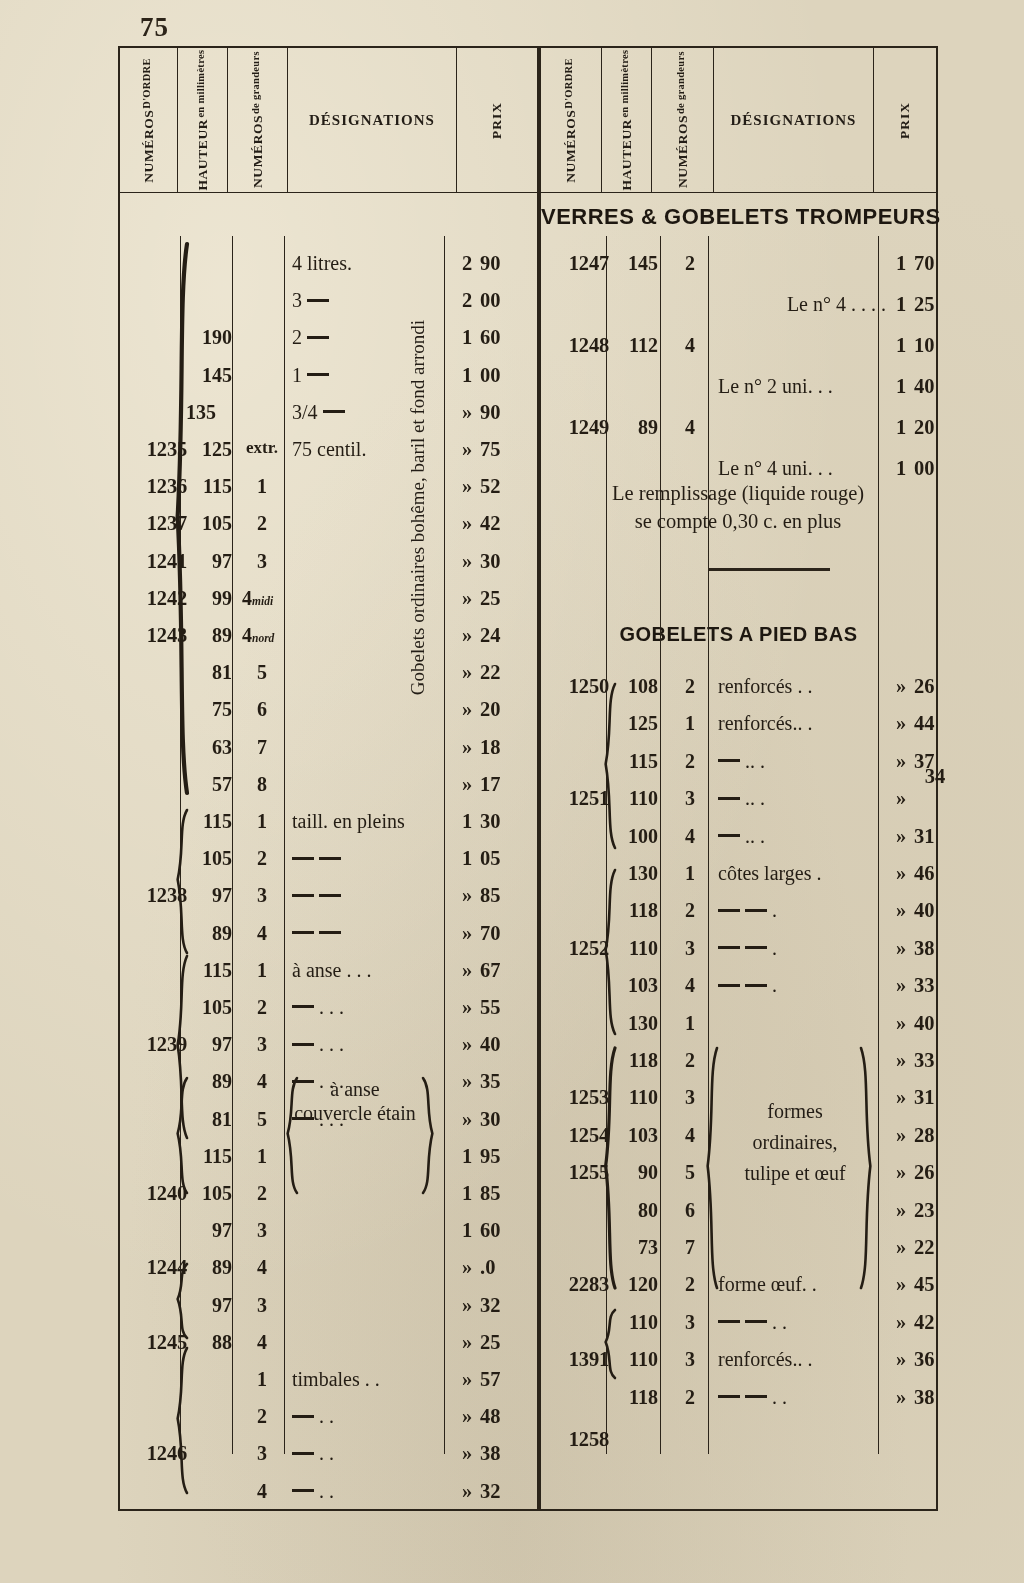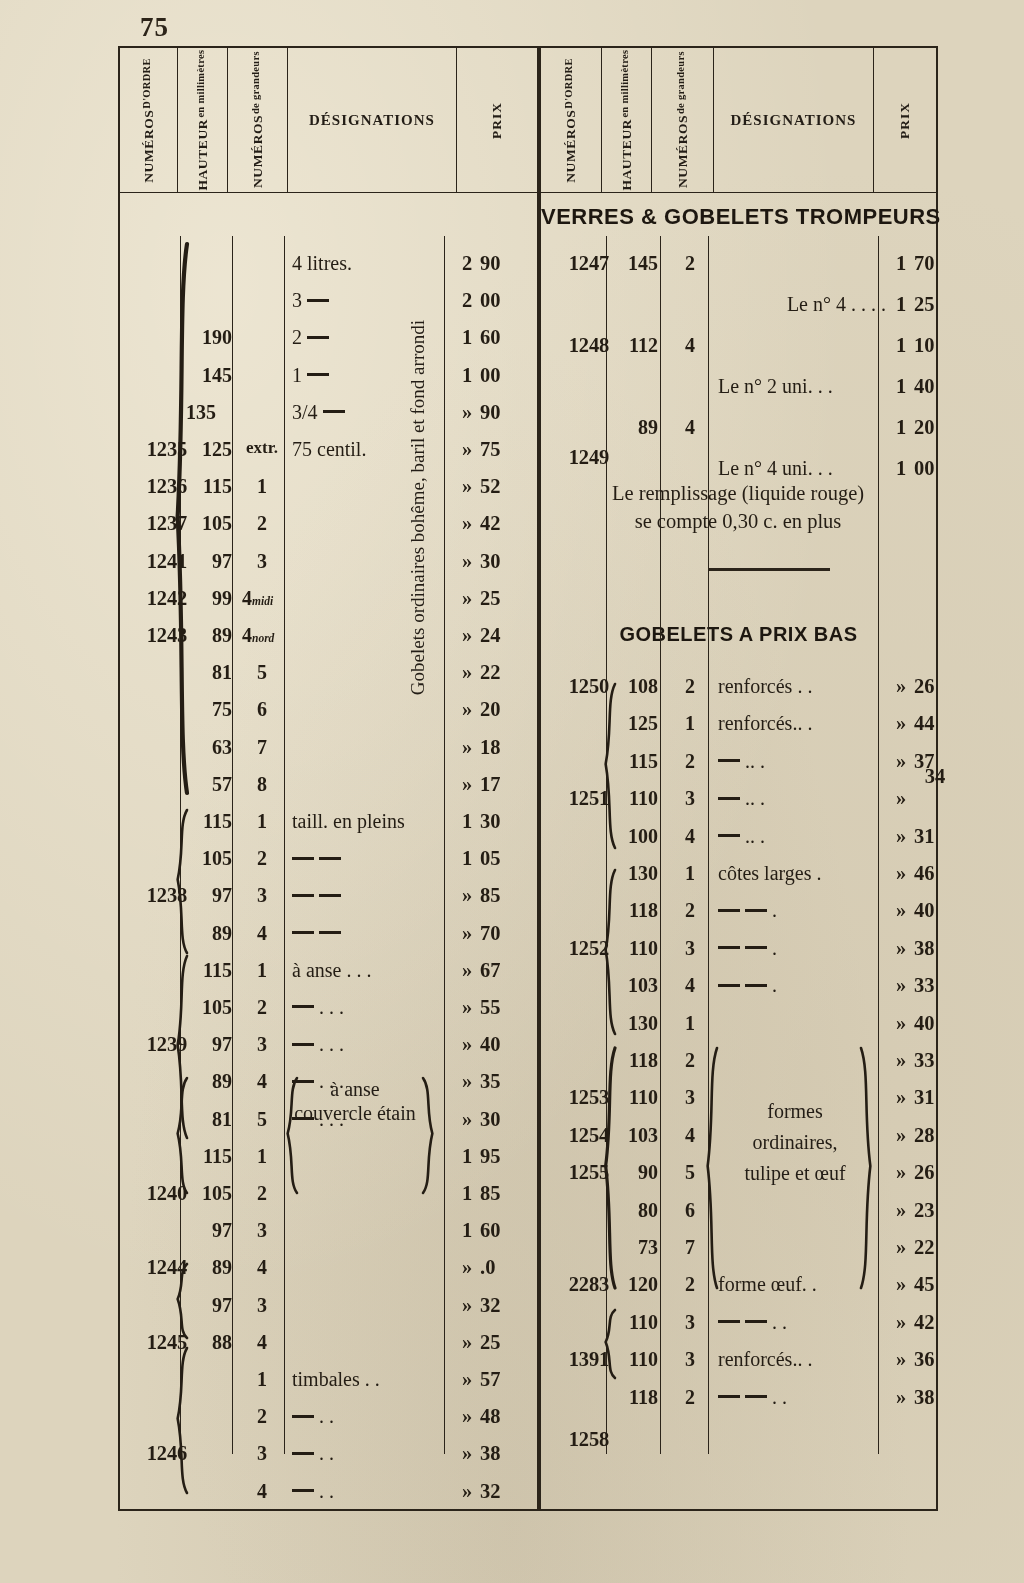--- a/index.html
+++ b/index.html
@@ -179,21 +179,21 @@
       <div class="hcell bl" style="left:172px;width:160px;">
         <span class="htxt">DÉSIGNATIONS</span>
       </div>
       <div class="hcell bl" style="left:332px;width:63px;">
         <span class="vtext htxt prix">PRIX</span>
       </div>
     </div>
   </div>
 
   <div class="sect" style="left:421px;top:156px;width:395px;">VERRES &amp; GOBELETS TROMPEURS</div>
-  <div class="sect sm" style="left:421px;top:575px;width:395px;">GOBELETS A PRIX BAS</div>
+  <div class="sect sm" style="left:421px;top:575px;width:395px;">GOBELETS A PIED BAS</div>
 
   <div class="hr-sm" style="left:588px;top:520px;width:122px;"></div>
 
   <div id="vlines">
       <div class="vline" style="left: 60px; top: 188px; height: 1218px;"></div>
       <div class="vline" style="left: 112px; top: 188px; height: 1218px;"></div>
       <div class="vline" style="left: 164px; top: 188px; height: 1218px;"></div>
       <div class="vline" style="left: 324px; top: 188px; height: 1218px;"></div>
       <div class="vline" style="left: 486px; top: 188px; height: 1218px;"></div>
       <div class="vline" style="left: 540px; top: 188px; height: 1218px;"></div>
@@ -446,21 +446,21 @@
         <div class="c gr" style="left: 546px; top: 287px; width: 48px; text-align: center;">4</div>
         <div class="c pr" style="left: 772px; top: 287px; width: 18px; text-align: center;">1</div>
         <div class="c pr" style="left: 794px; top: 287px; width: 42px; text-align: left;">10</div>
       </div>
       <div>
         <div class="c des" style="left: 598px; top: 328px; width: 168px; text-align: left;">Le n° 2 uni. . .</div>
         <div class="c pr" style="left: 772px; top: 328px; width: 18px; text-align: center;">1</div>
         <div class="c pr" style="left: 794px; top: 328px; width: 42px; text-align: left;">40</div>
       </div>
       <div>
-        <div class="c num" style="left: 425px; top: 369px; width: 64px; text-align: right; margin-top: 30px;">1249</div>
+        <div class="c num" style="left: 425px; top: 369px; width: 64px; text-align: right;">1249</div>
         <div class="c ht" style="left: 492px; top: 369px; width: 46px; text-align: right;">89</div>
         <div class="c gr" style="left: 546px; top: 369px; width: 48px; text-align: center;">4</div>
         <div class="c pr" style="left: 772px; top: 369px; width: 18px; text-align: center;">1</div>
         <div class="c pr" style="left: 794px; top: 369px; width: 42px; text-align: left;">20</div>
       </div>
       <div>
         <div class="c des" style="left: 598px; top: 410px; width: 168px; text-align: left;">Le n° 4 uni. . .</div>
         <div class="c pr" style="left: 772px; top: 410px; width: 18px; text-align: center;">1</div>
         <div class="c pr" style="left: 794px; top: 410px; width: 42px; text-align: left;">00</div>
       </div>

